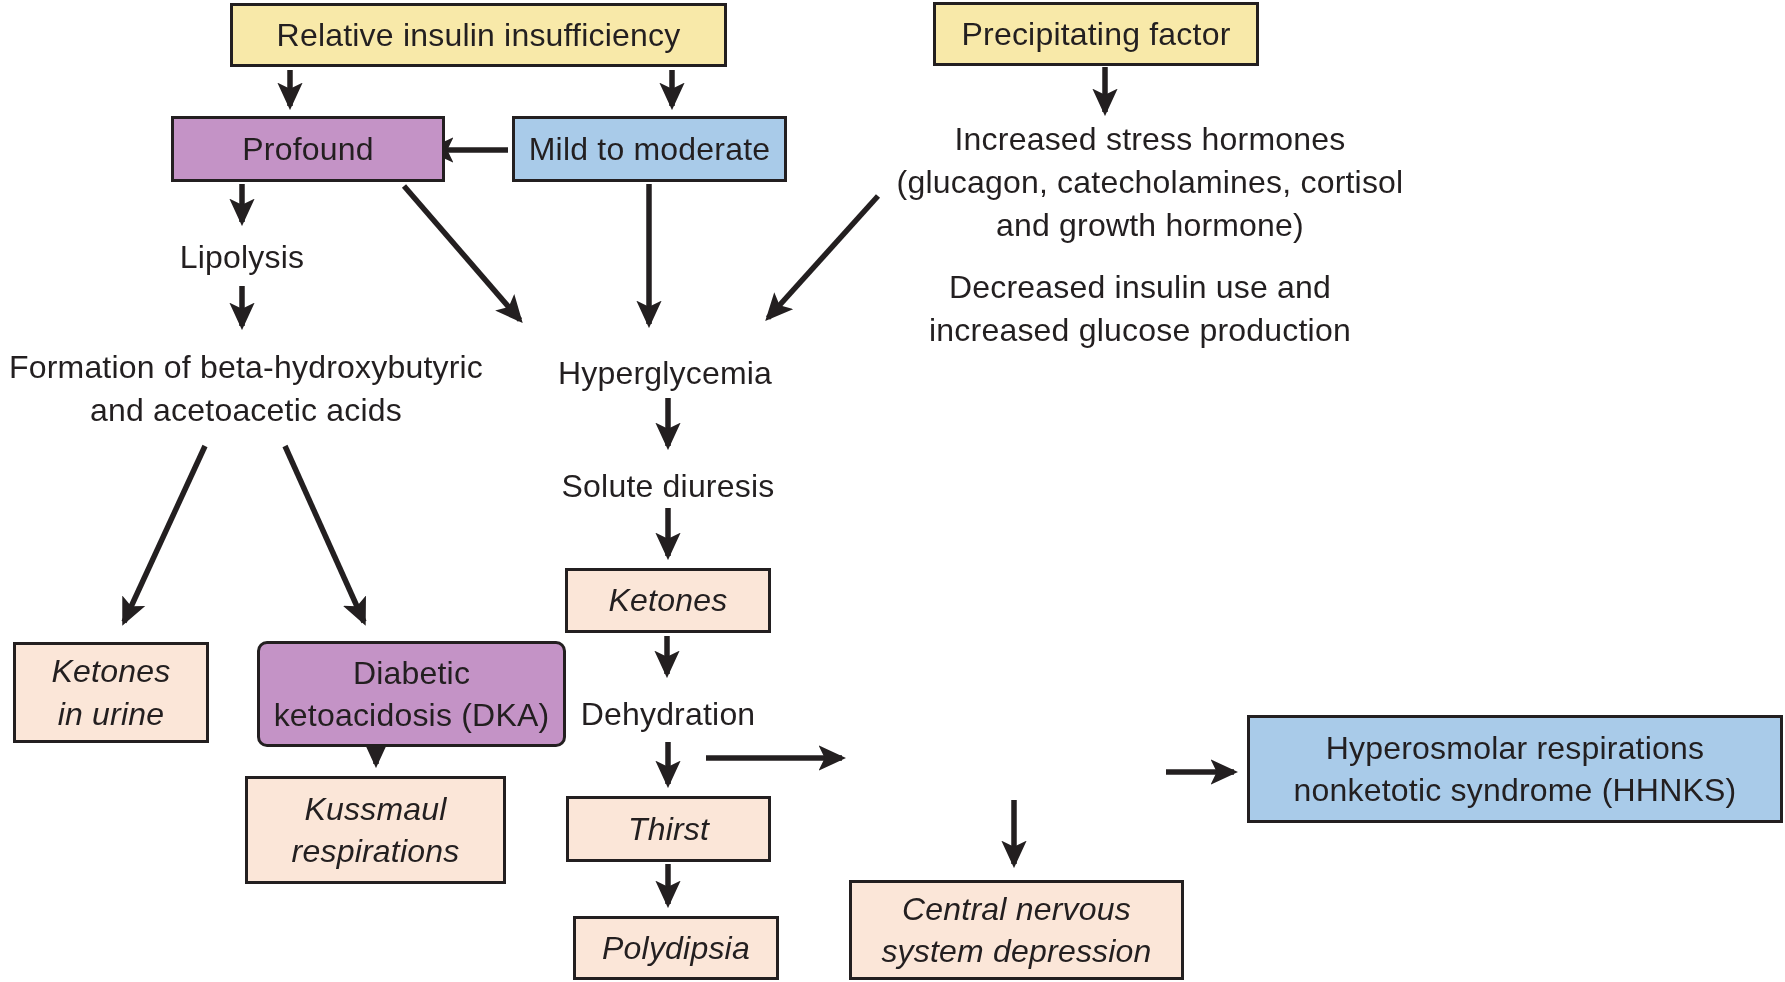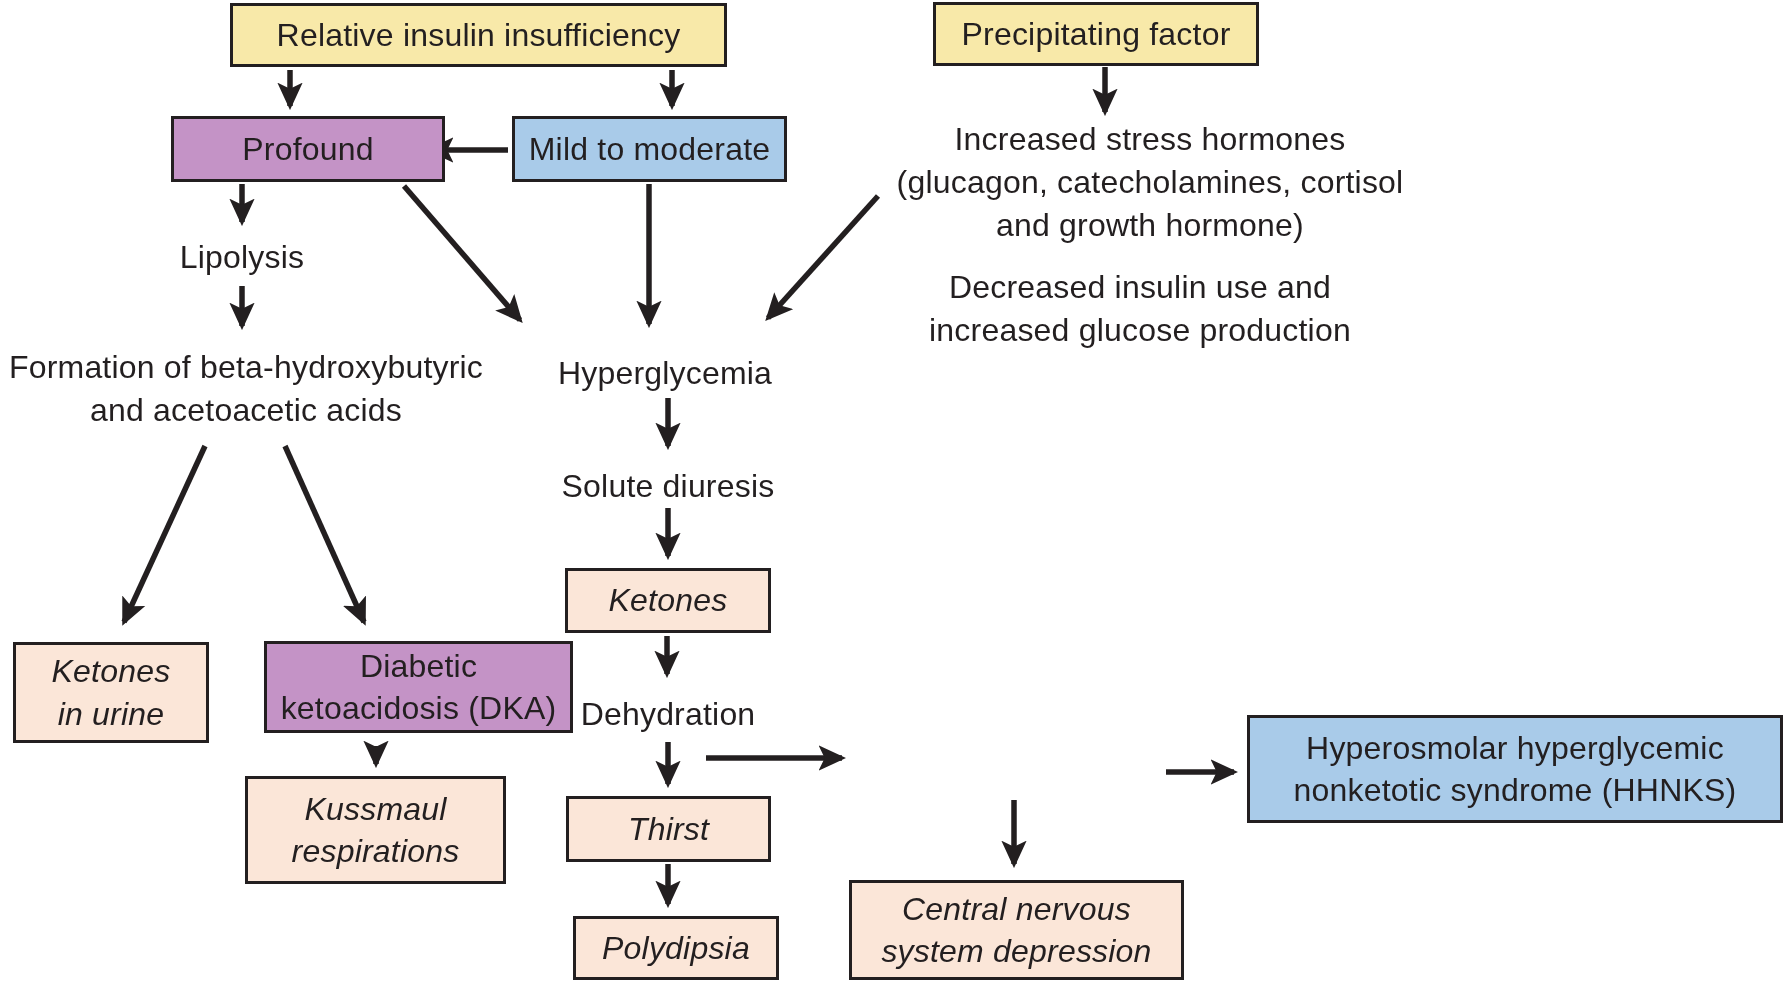--- a/index.html
+++ b/index.html
@@ -75,31 +75,31 @@
 
   <div class="node purple" style="left:139px;top:116px;width:274px;height:66px;">Profound</div>
 
   <div class="node blue" style="left:512px;top:116px;width:275px;height:66px;">Mild to moderate</div>
 
   <div class="node pink italic" style="left:565px;top:568px;width:206px;height:65px;">Ketones</div>
 
   <div class="node pink italic" style="left:13px;top:642px;width:196px;height:101px;">Ketones
 in urine</div>
 
-  <div class="node purple" style="left:232px;top:641px;width:309px;height:92px;">Diabetic
+  <div class="node purple" style="left:225px;top:641px;width:309px;height:106px;border-radius:10px;">Diabetic
 ketoacidosis (DKA)</div>
 
   <div class="node pink italic" style="left:245px;top:776px;width:261px;height:108px;">Kussmaul
 respirations</div>
 
   <div class="node pink italic" style="left:566px;top:796px;width:205px;height:66px;">Thirst</div>
 
   <div class="node pink italic" style="left:565px;top:916px;width:206px;height:64px;margin-left:8px;">Polydipsia</div>
 
-  <div class="node blue" style="left:1247px;top:715px;width:536px;height:108px;">Hyperosmolar hyperglycemic
+  <div class="node blue" style="left:1247px;top:715px;width:536px;height:108px;">Hyperosmolar respirations
 nonketotic syndrome (HHNKS)</div>
 
   <div class="node pink italic" style="left:849px;top:880px;width:335px;height:100px;">Central nervous
 system depression</div>
 
   <div class="flabel" style="left:885px;top:118px;width:530px;">Increased stress hormones
 (glucagon, catecholamines, cortisol
 and growth hormone)</div>
 
   <div class="flabel" style="left:890px;top:266px;width:500px;">Decreased insulin use and

